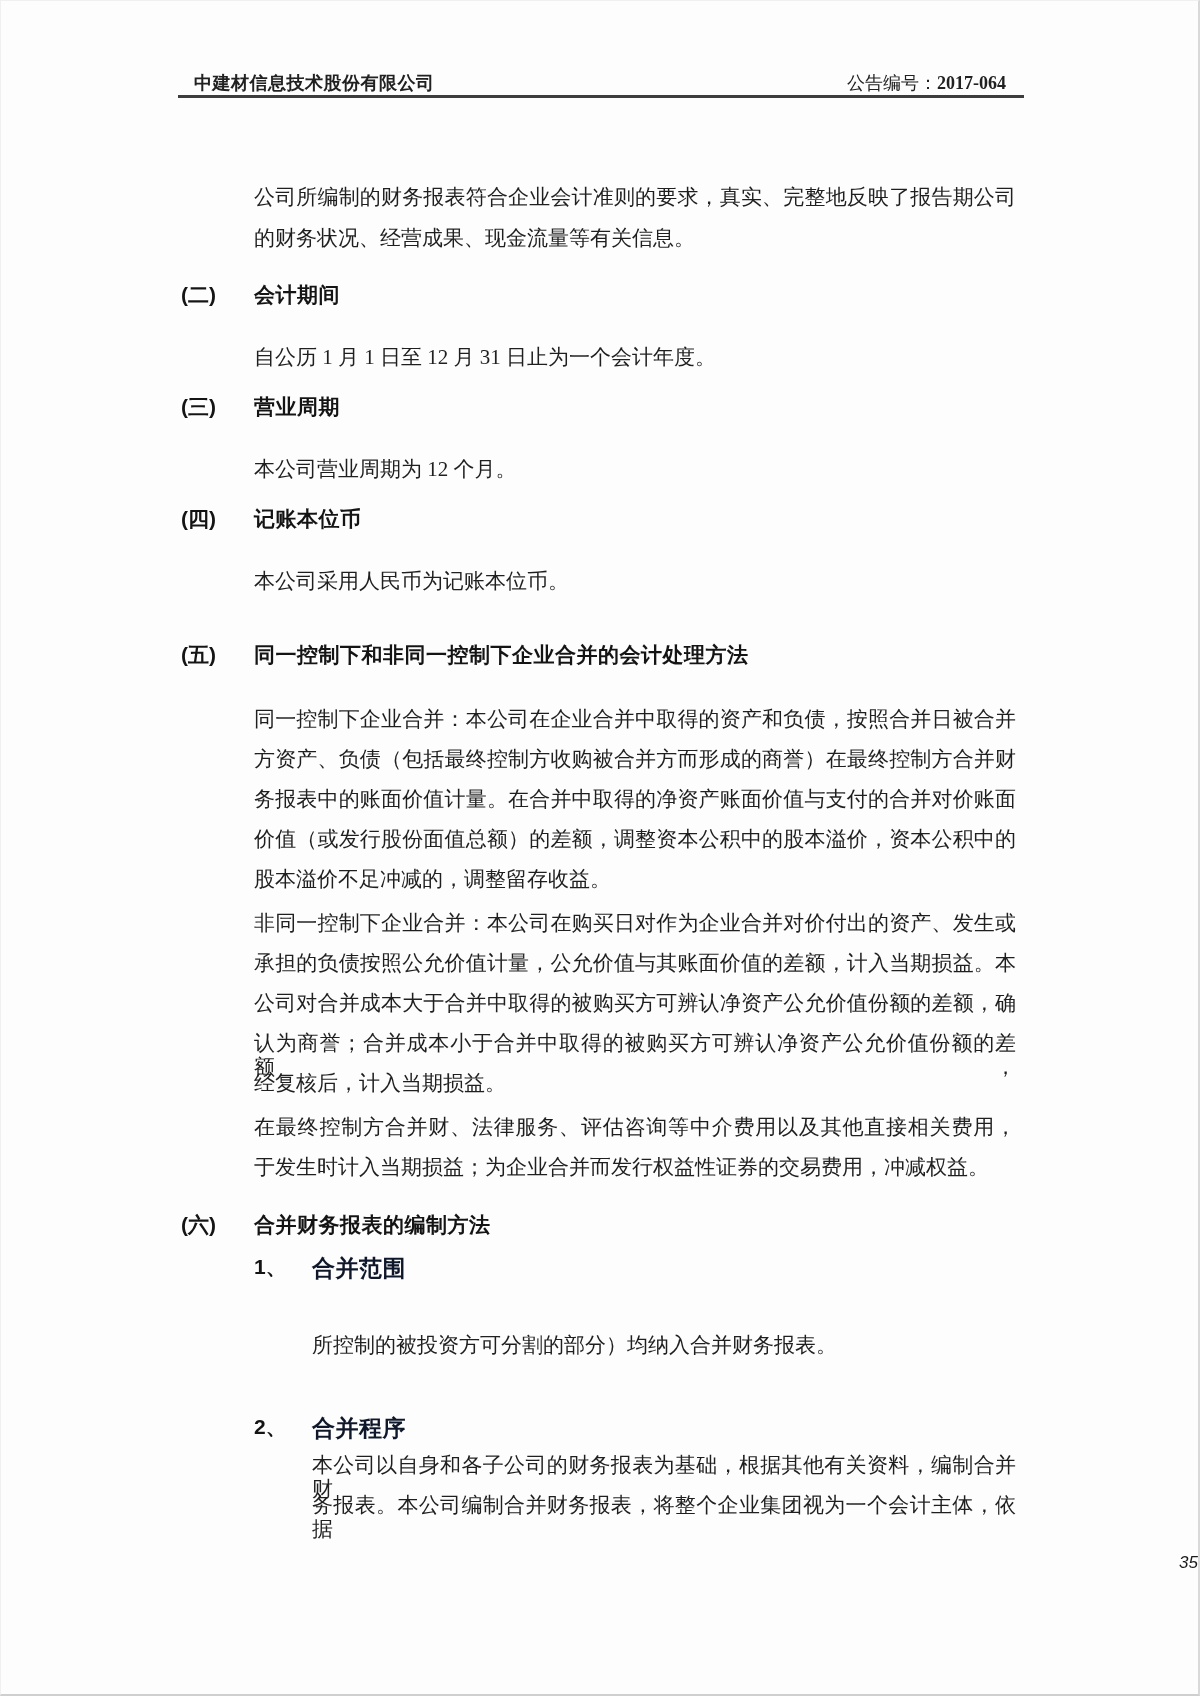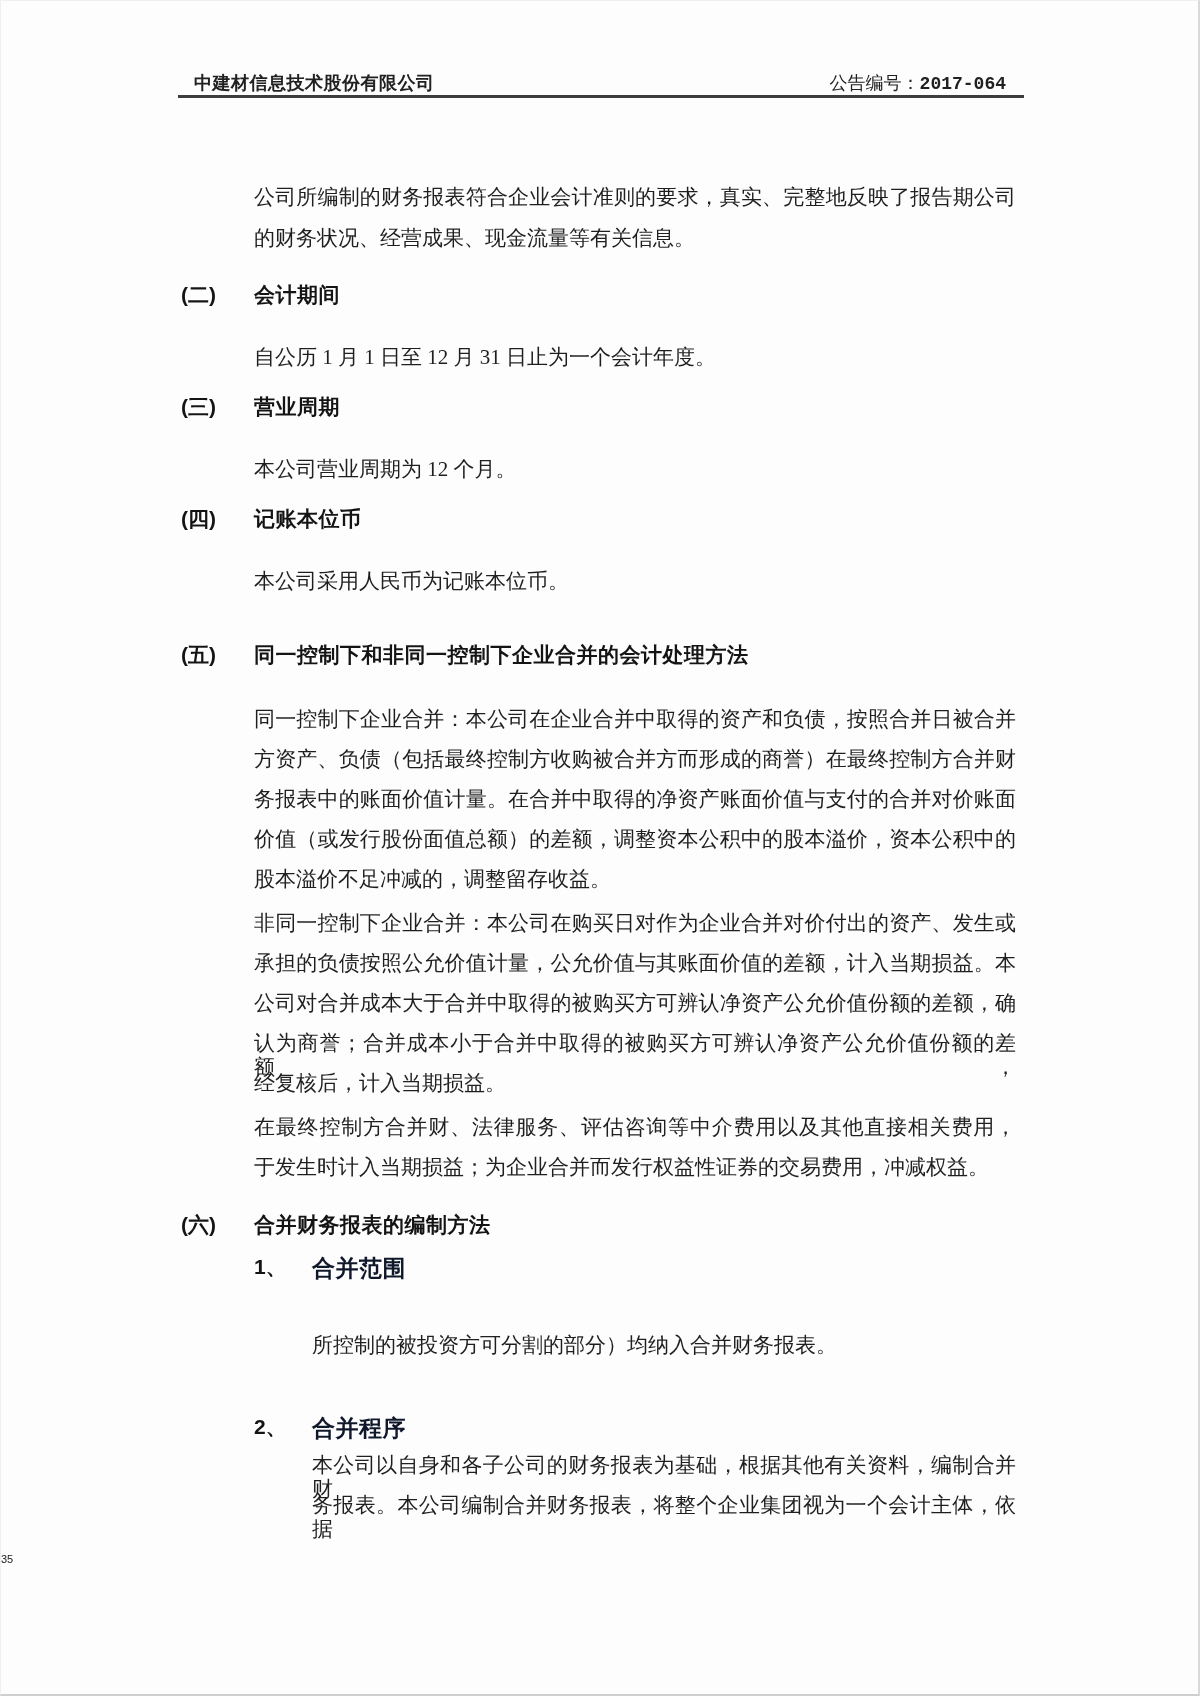--- a/index.html
+++ b/index.html
@@ -22,21 +22,21 @@
   .hdr-company{
     top:70px;left:193px;
     font-size:18px;font-weight:700;
     letter-spacing:.5px;white-space:nowrap;
   }
   .hdr-notice{
     top:70px;right:192px;
     font-size:18px;white-space:nowrap;text-align:right;
   }
   .hdr-notice .no{
-    font-family:Liberation Mono, monospace;
+    font-family:Liberation Serif, serif;
     font-weight:700;letter-spacing:0;
   }
   .hdr-rule{
     top:94px;left:177px;width:846px;height:3px;
     background:#3d3d3d;
   }
   
   .line{
     font-size:21px;line-height:1.15;
     white-space:nowrap;color:#1f1f1f;
@@ -64,23 +64,23 @@
     font-family:"Liberation Sans","DejaVu Sans",sans-serif;
     white-space:nowrap;color:#141414;
   }
   .sub-title{
     left:311px;font-size:23px;font-weight:700;
     font-family:"Liberation Sans","DejaVu Sans",sans-serif;
     white-space:nowrap;color:#0f172a;letter-spacing:.5px;
   }
   
   .page-num{
-    top:1552px;left:0;right:0;text-align:left;
+    top:1552px;left:0;right:0;text-align:right;
     font-family:"Liberation Sans","DejaVu Sans",sans-serif;
-    font-size:11px;color:#1a1a1a;
+    font-size:17px;color:#1a1a1a;font-style:italic;
   }
 </style>
 </head>
 <body>
 
 <div class="page">
 
   <div class="abs hdr-company">中建材信息技术股份有限公司</div>
   <div class="abs hdr-notice"><span>公告编号：</span><span class="no">2017-064</span></div>
   <div class="abs hdr-rule"></div>

